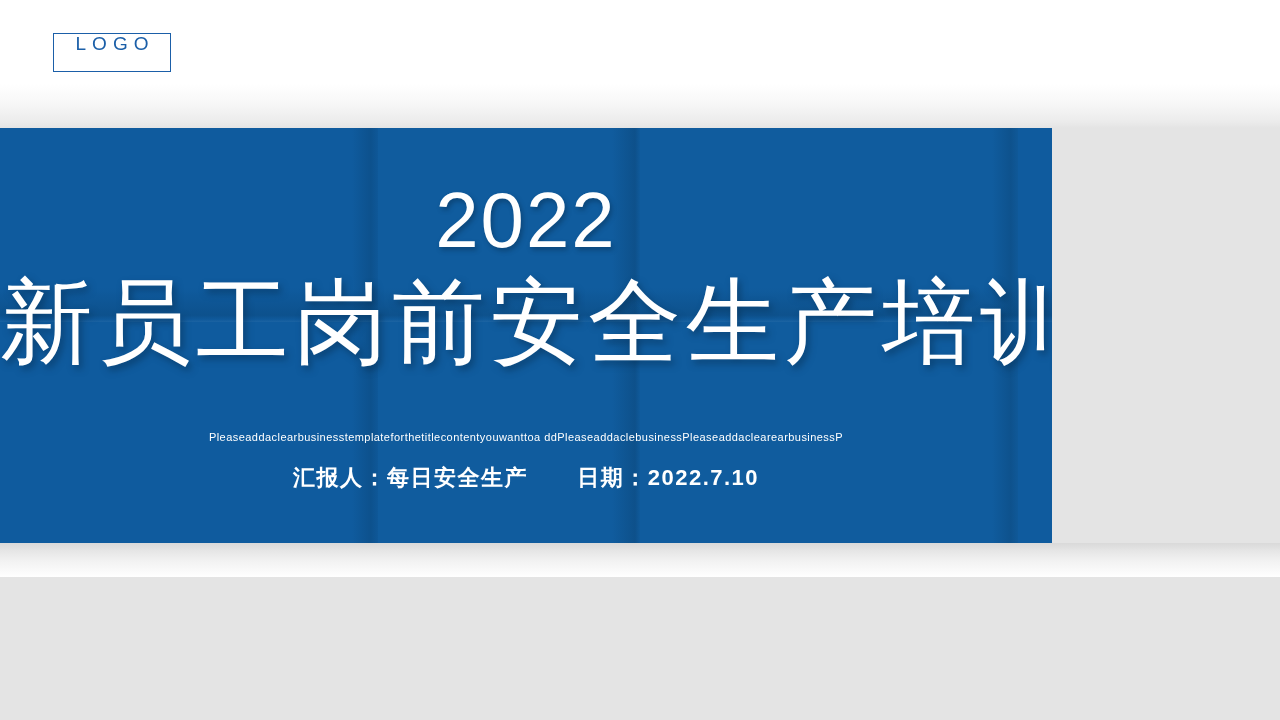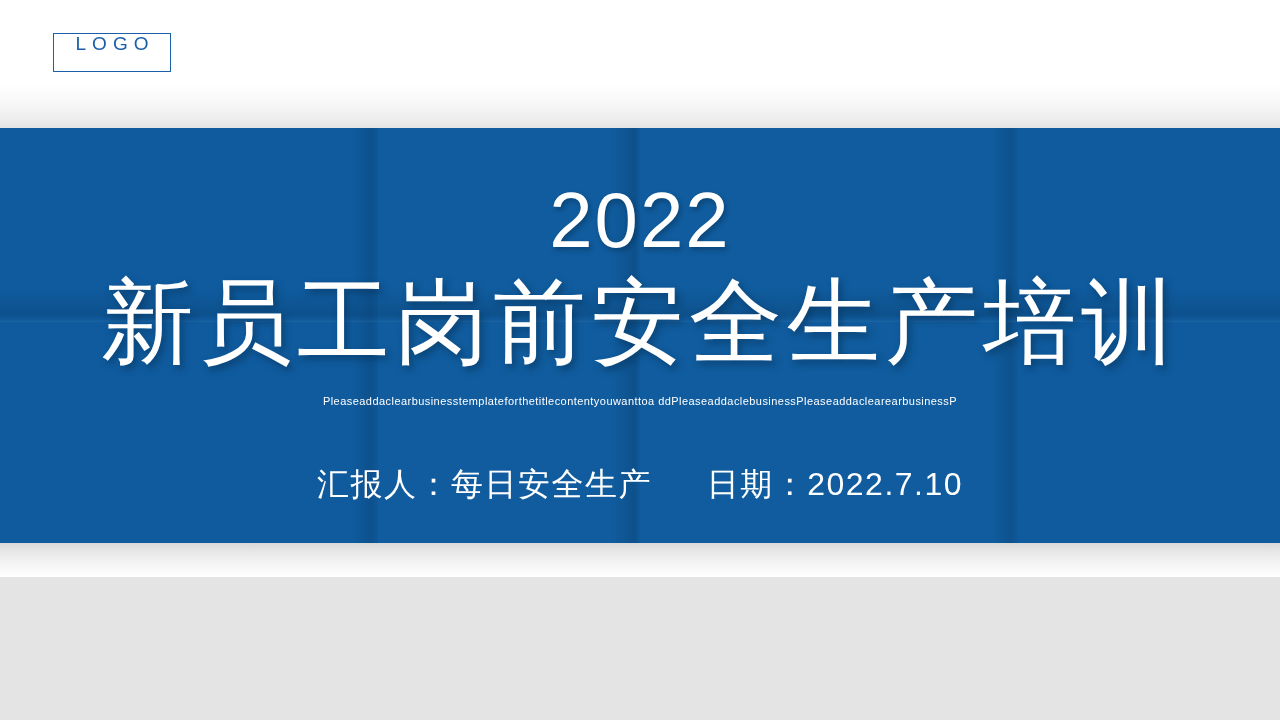--- a/index.html
+++ b/index.html
@@ -61,21 +61,21 @@
     text-indent: 6px;
     font-weight: 400;
     line-height: 1;
   }
 
   
   .band {
     position: absolute;
     left: 0;
     top: 128px;
-    width: 1280px;
+    width: 1052px;
     height: 415px;
     background: #0f5b9e;
     overflow: hidden;
   }
   
   .panel-center {
     position: absolute;
     left: 378px;
     top: -2px;
     width: 640px;
@@ -149,29 +149,30 @@
     left: 0;
     right: 0;
     top: 261px;
     font-size: 11px;
     line-height: 24px;
     letter-spacing: 0.45px;
     font-weight: 400;
   }
   .subtitle .line {
     display: block;
+    margin-top: 36px;
   }
   .meta {
     position: absolute;
     left: 0;
     right: 0;
     top: 335px;
-    font-size: 32px;
+    font-size: 22px;
     letter-spacing: 1.5px;
-    font-weight: 400;
+    font-weight: 700;
   }
   .meta .gap {
     display: inline-block;
     width: 34px;
   }
 </style>
 </head>
 <body>
 
 <div class="slide">

